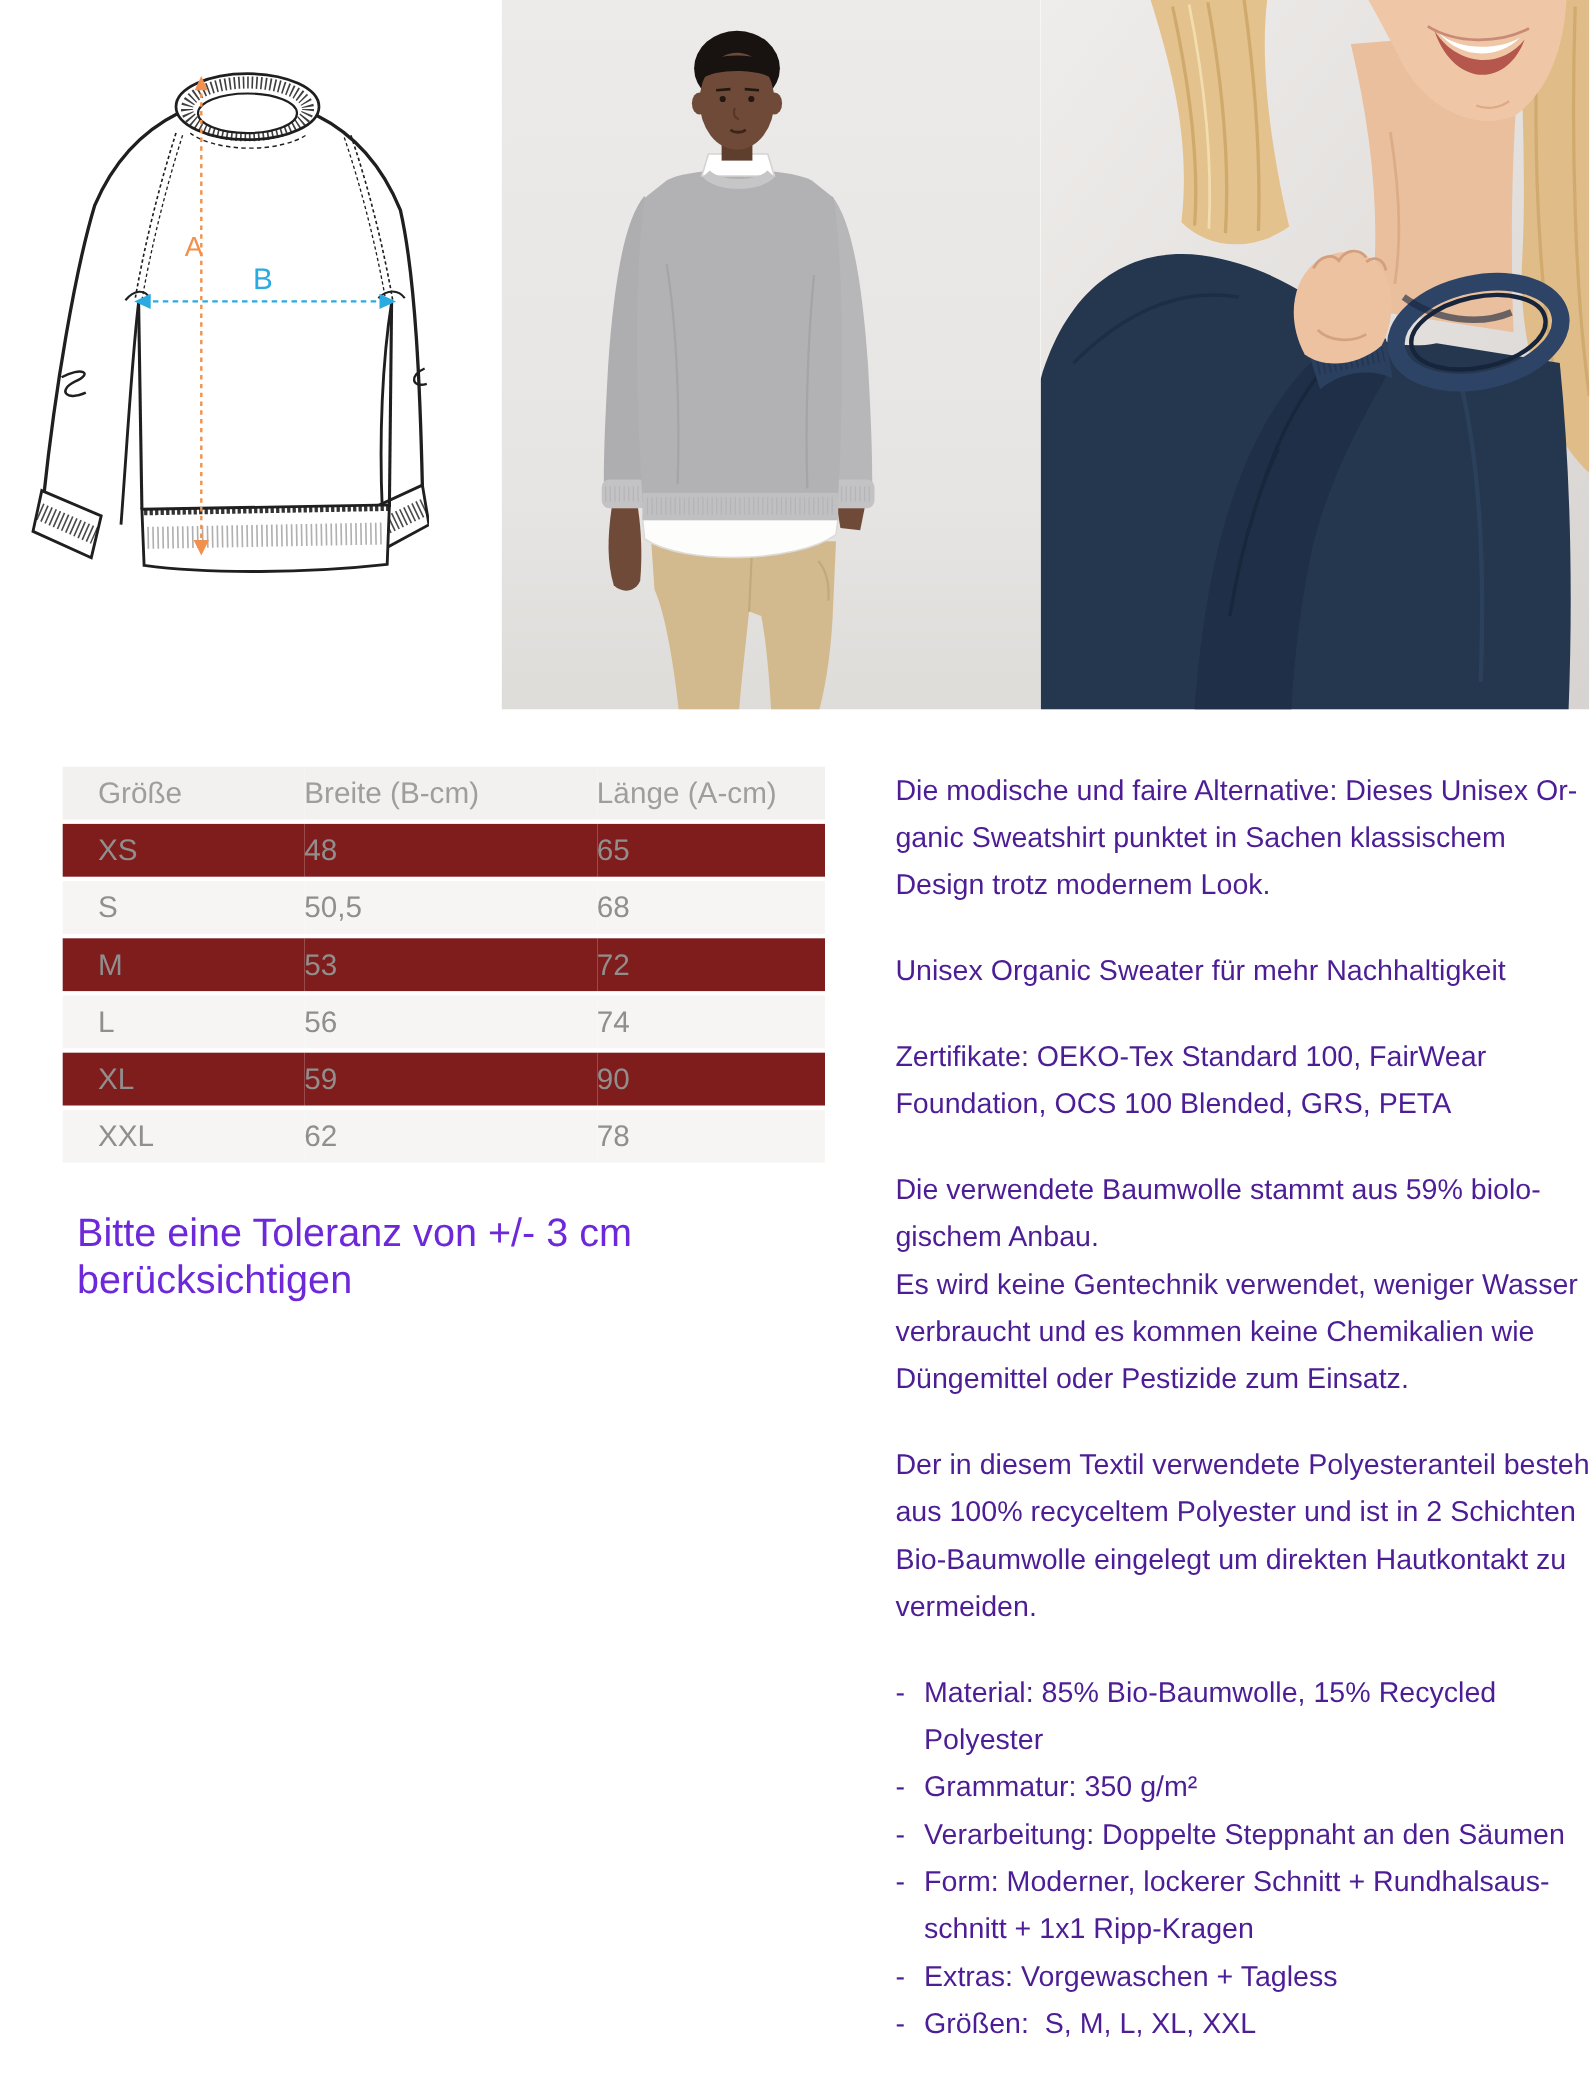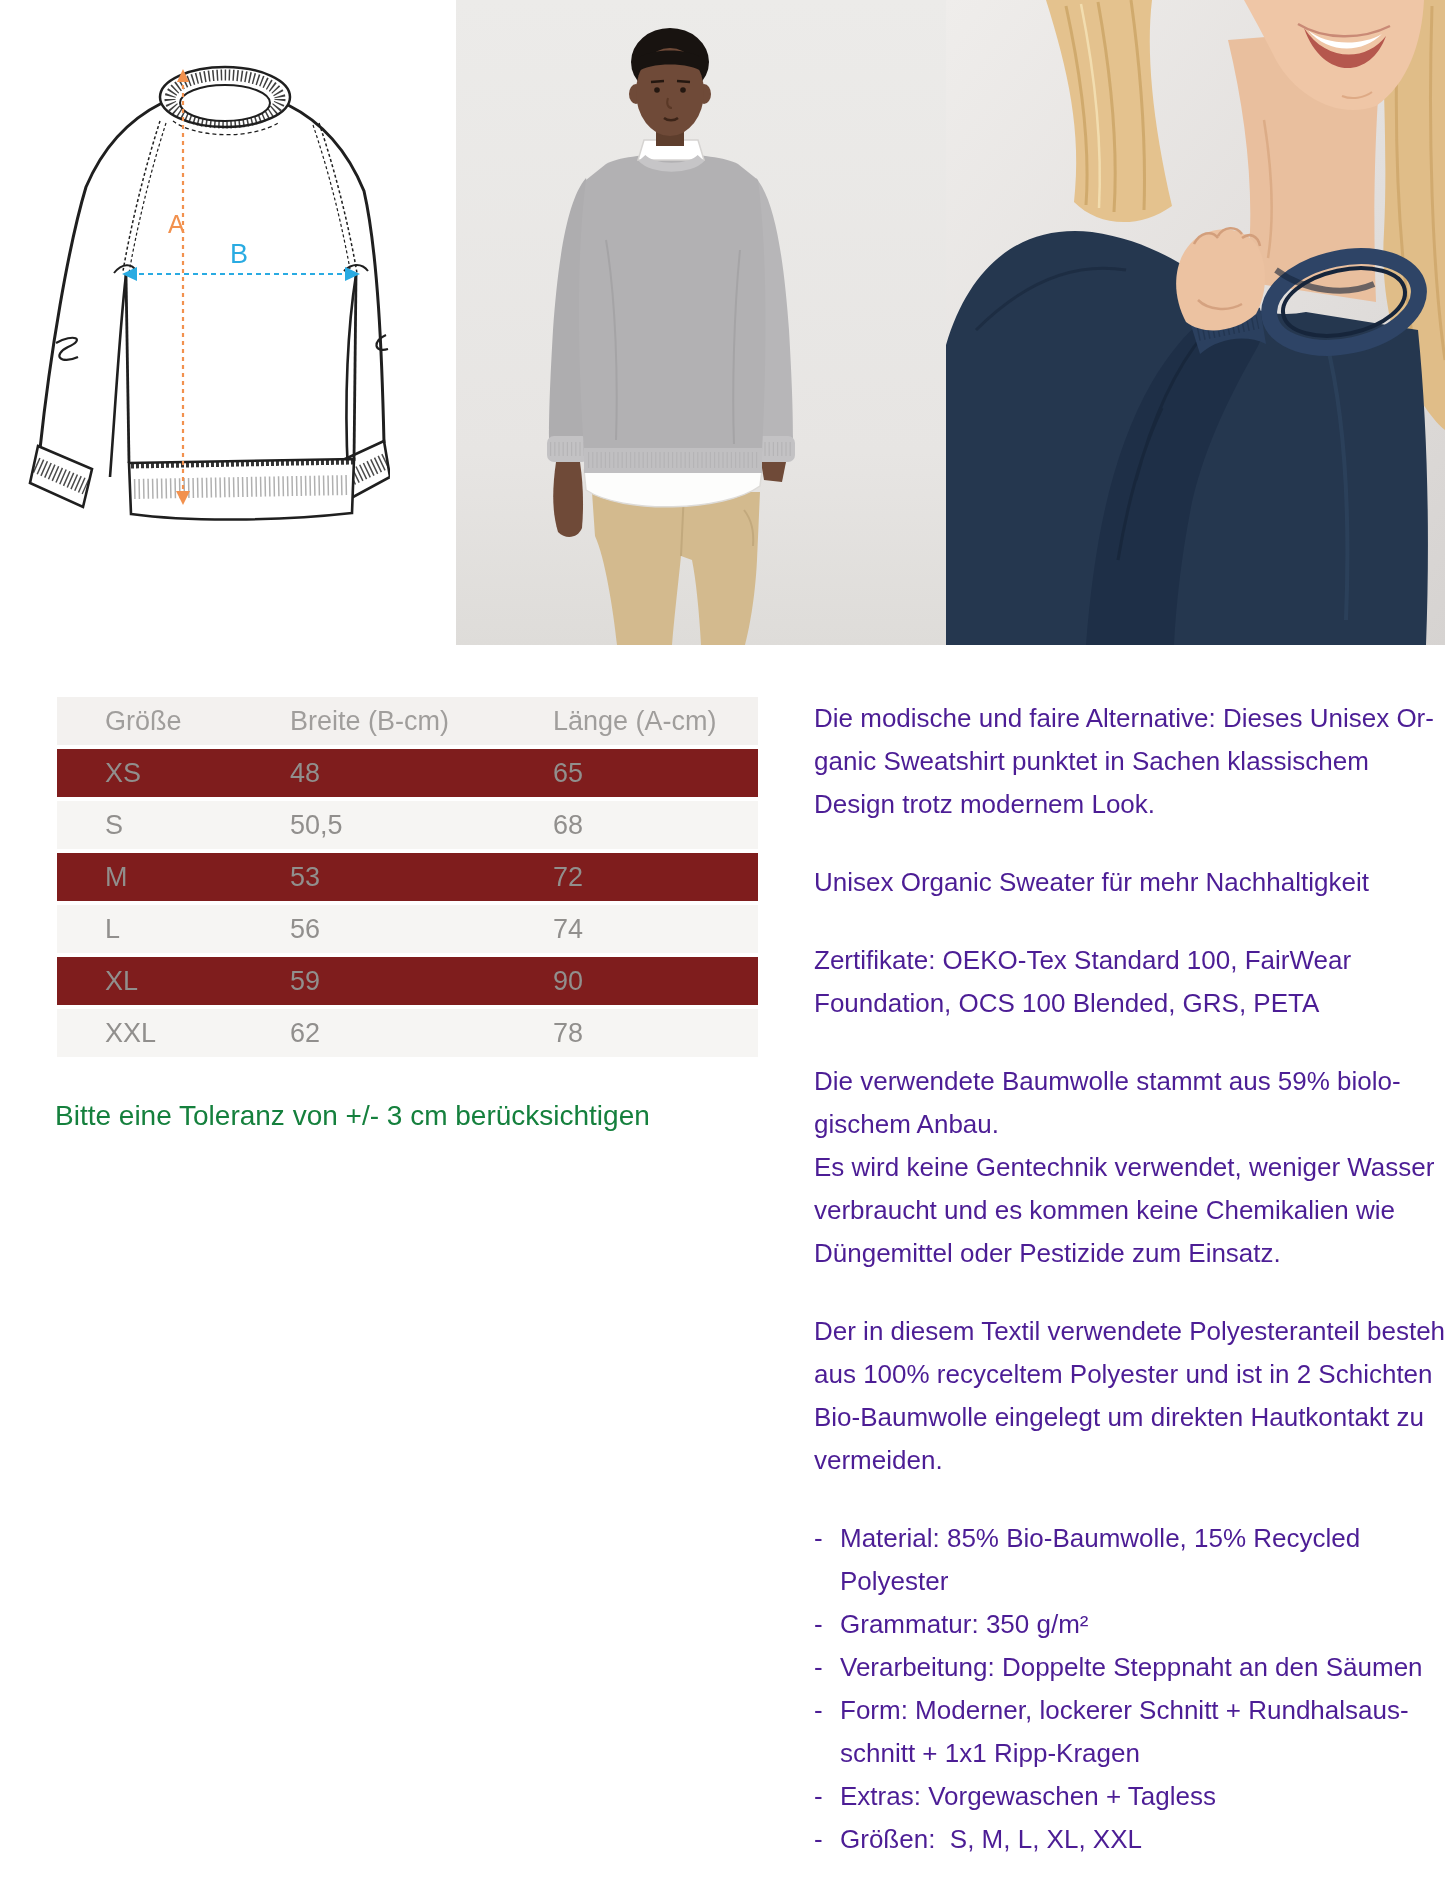--- a/index.html
+++ b/index.html
@@ -11,28 +11,28 @@
   #photo-man{position:absolute;left:456px;top:0;width:490px;height:645px;}
   #photo-woman{position:absolute;left:946px;top:0;width:499px;height:645px;}
   #sketch-wrap svg,#photo-man svg,#photo-woman svg{display:block;width:100%;height:100%;}
 
   
   #size-table{position:absolute;left:57px;top:693px;width:693px;border-collapse:separate;
               border-spacing:0 4px;table-layout:fixed;font-size:27px;color:#918f8d;}
   #size-table th{font-weight:400;text-align:left;color:#a09e9c;background:#f3f1ef;
                  height:48px;padding:0;}
   #size-table td{height:48px;padding:0;}
-  #size-table th:first-child,#size-table td:first-child{padding-left:48px;width:185px;}
+  #size-table th:first-child,#size-table td:first-child{padding-left:32px;width:185px;}
   #size-table th:nth-child(2),#size-table td:nth-child(2){width:263px;}
   #size-table th:nth-child(3),#size-table td:nth-child(3){width:205px;}
   #size-table tr.dark td{background:#7f1d1d;}
   #size-table tr.light td{background:#f6f5f3;}
 
-  #tolerance-note{position:absolute;left:55px;top:1100px;width:660px;
-                  font-size:28px;color:#15803d;}
+  #tolerance-note{position:absolute;left:70px;top:1100px;width:660px;
+                  font-size:36px;color:#6d28d9;}
 
   
   #description{position:absolute;left:775px;top:697px;width:640px;
                font-size:26px;line-height:43px;color:#4c1d95;
                -webkit-hyphens:auto;hyphens:auto;margin-left:39px;}
   #description p{margin:0 0 35px 0;white-space:pre-line;}
   #spec-list{margin:8px 0 0 0;padding:0;list-style:none;}
   #spec-list li{display:flex;align-items:flex-start;}
   #spec-list .dash{flex:0 0 26px;}
   #spec-list .btext{flex:1;white-space:pre-wrap;}

